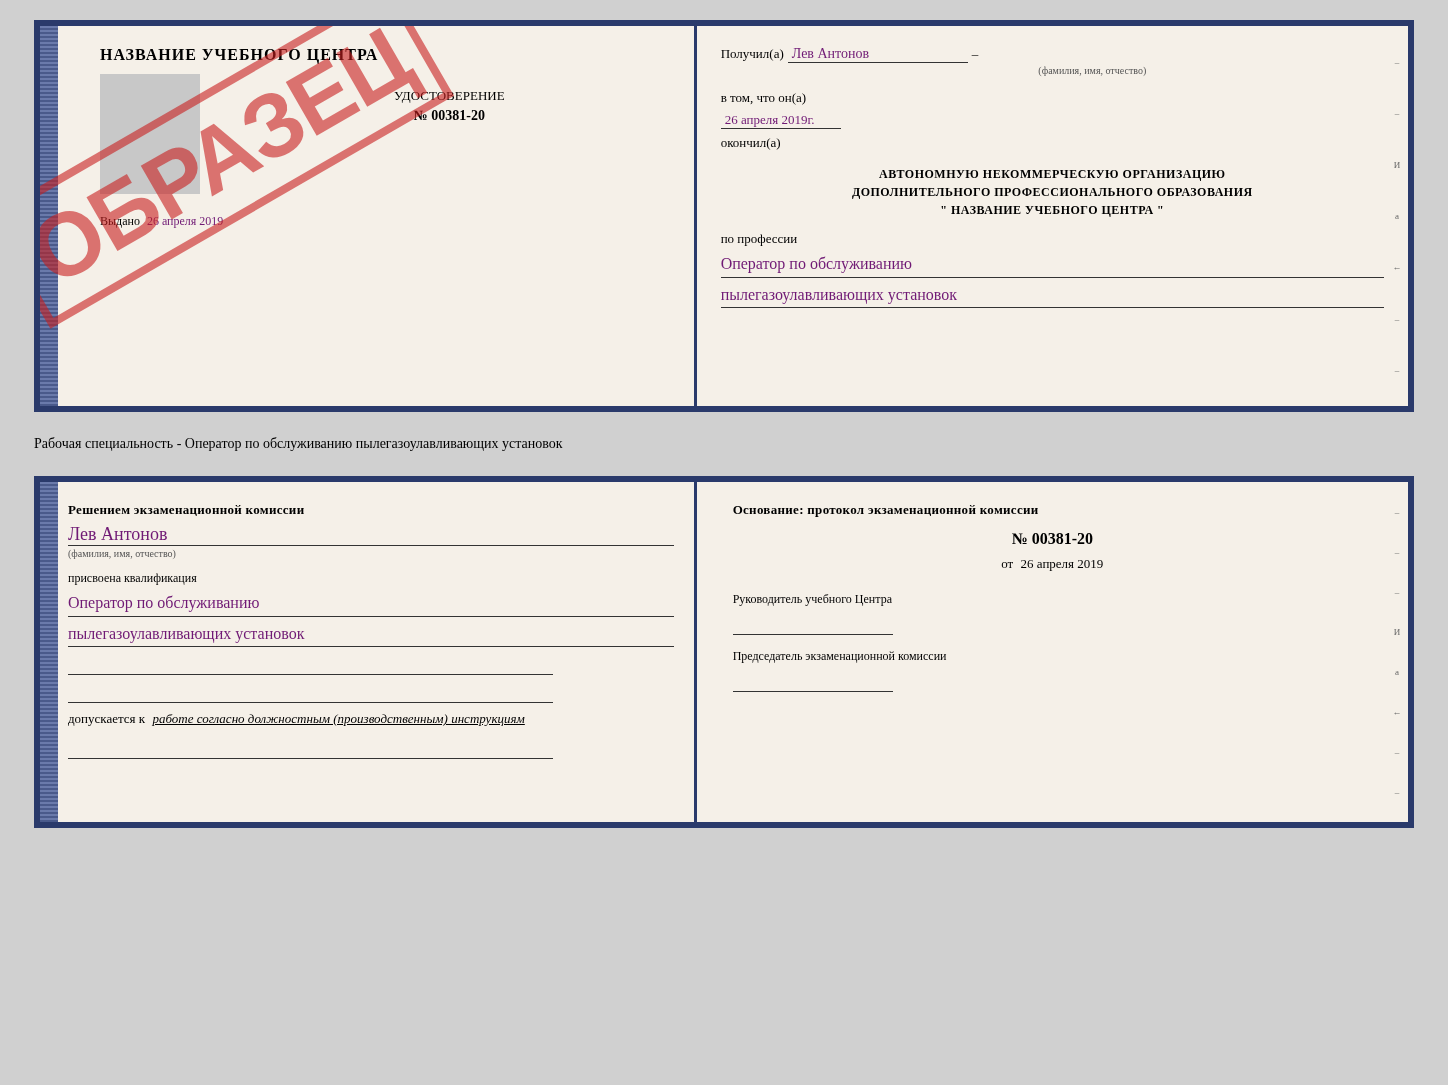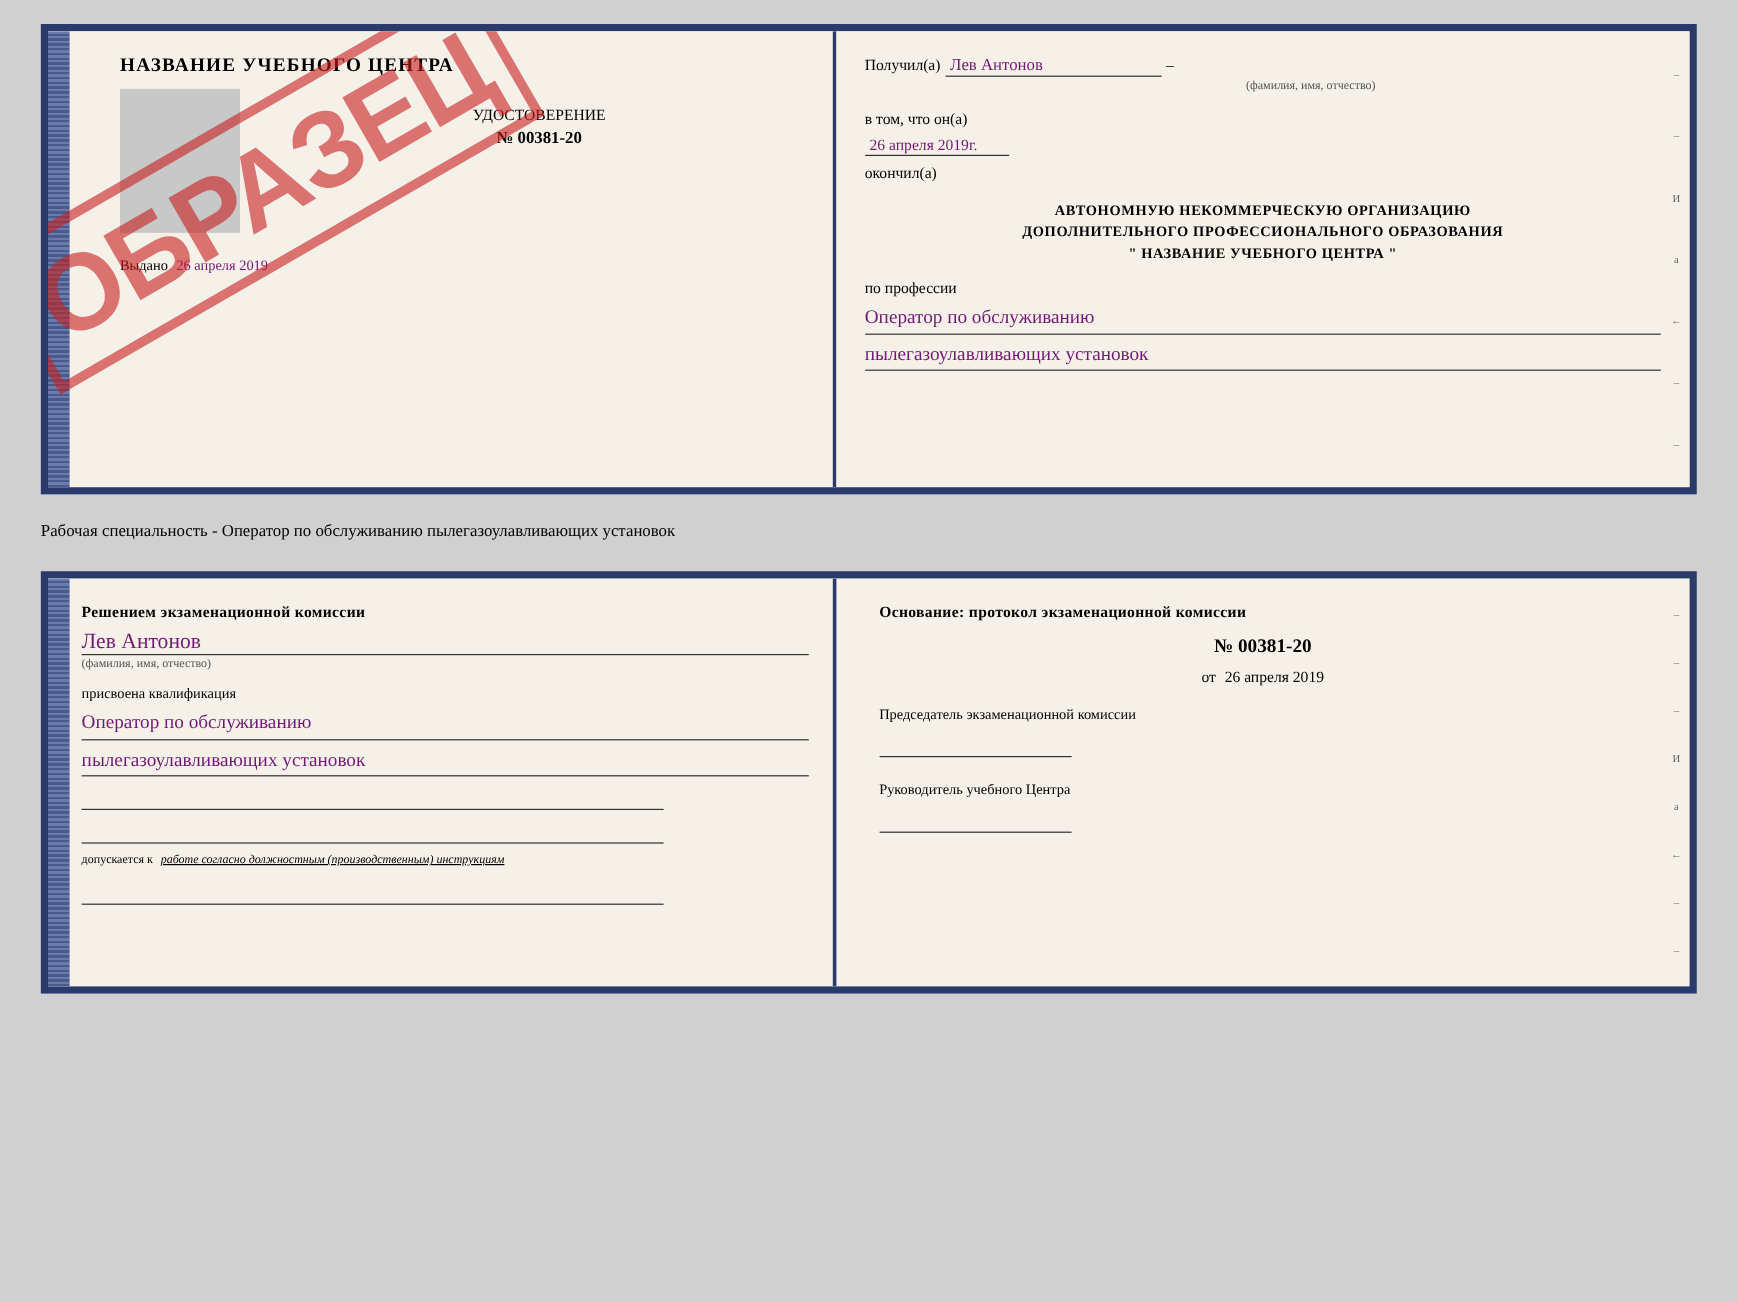--- a/index.html
+++ b/index.html
@@ -223,21 +223,21 @@
     }
 
     .bottom-blank-line {
       border-bottom: 1px solid #333;
       width: 80%;
       height: 20px;
       margin: 8px 0;
     }
 
     .bottom-dopusk {
-      font-size: 10px;
+      font-size: 13px;
       margin-top: 8px;
     }
 
     .bottom-dopusk-value {
       font-style: italic;
       text-decoration: underline;
     }
 
     
     .br-osnov {
@@ -399,30 +399,30 @@
 
     <div class="br-osnov">Основание: протокол экзаменационной комиссии</div>
 
     <div class="br-number">№ 00381-20</div>
 
     <div class="br-date">
       <span>от</span>
       <span style="margin-left:4px;">26 апреля 2019</span>
     </div>
 
+    <div class="br-role" style="margin-top:20px;">
+      <div>Руководитель учебного Центра</div>
+      <div class="br-sig-line"></div>
+    </div>
+
     <div class="br-role">
       <div>Председатель экзаменационной комиссии</div>
       <div class="br-sig-line"></div>
     </div>
 
-    <div class="br-role" style="margin-top:20px;">
-      <div>Руководитель учебного Центра</div>
-      <div class="br-sig-line"></div>
-    </div>
-
     <div class="right-side-decoration">
       <span>–</span>
       <span>–</span>
       <span>–</span>
       <span>И</span>
       <span>а</span>
       <span>←</span>
       <span>–</span>
       <span>–</span>
     </div>

